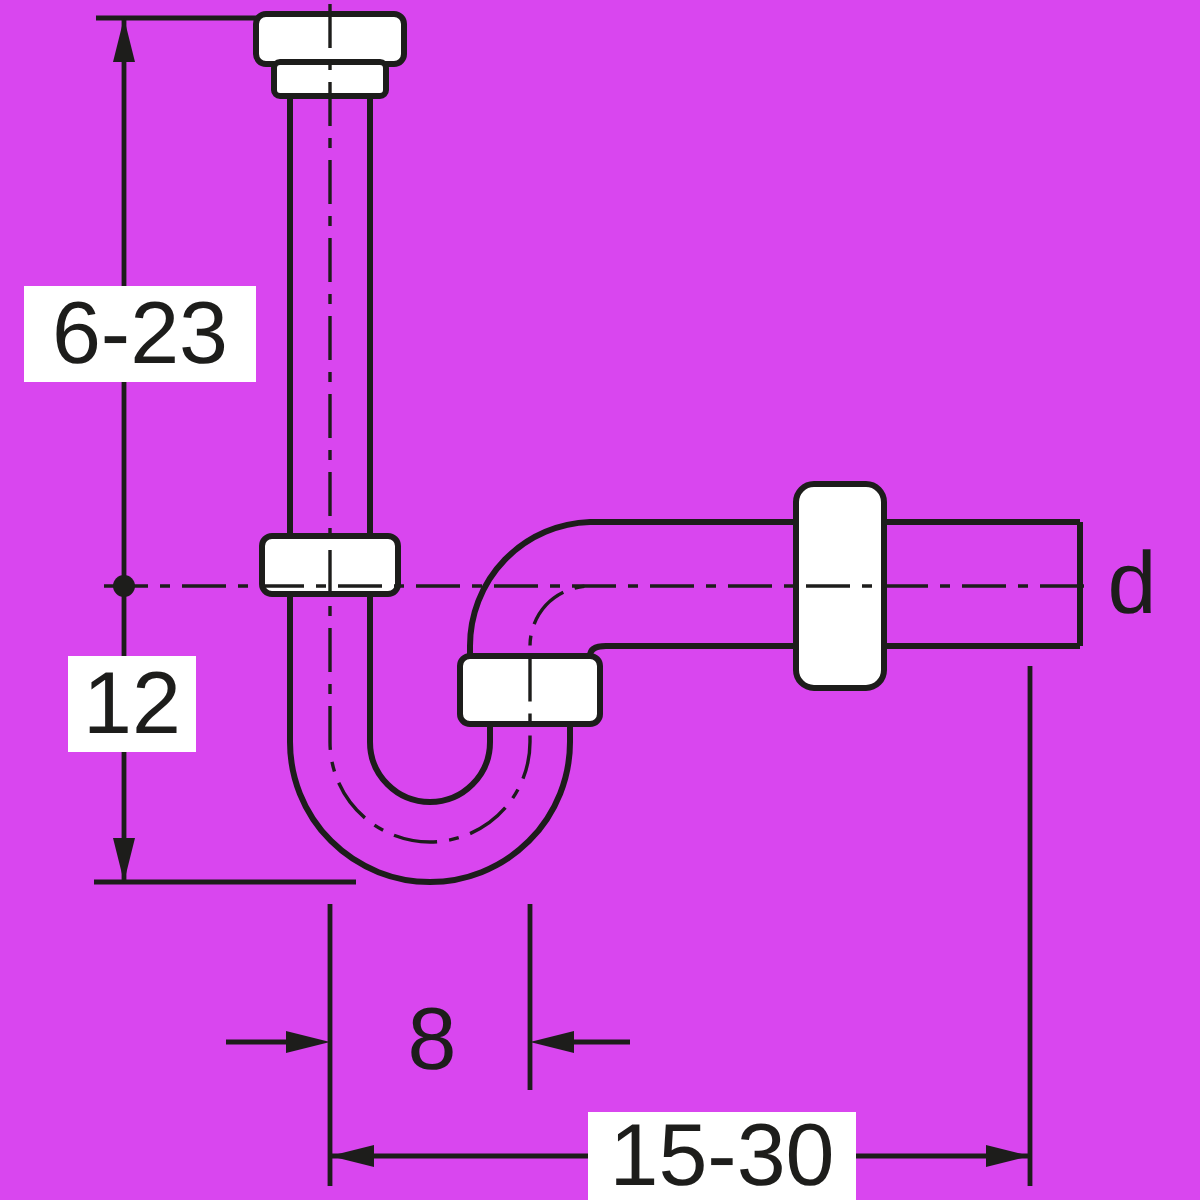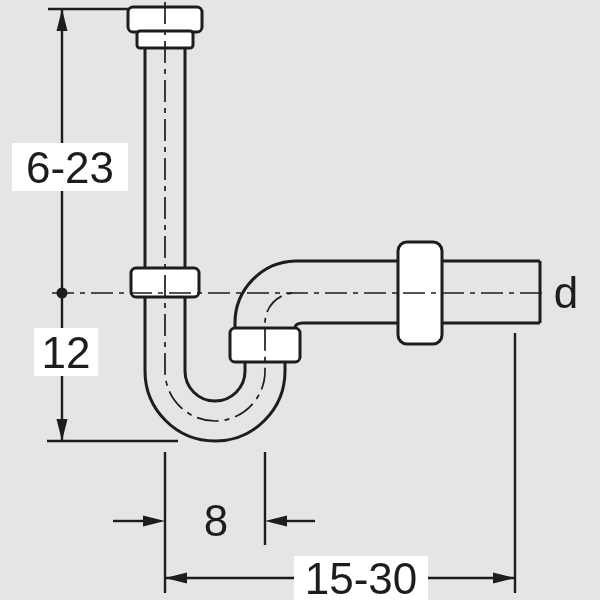--- a/index.html
+++ b/index.html
@@ -7,21 +7,21 @@
     padding: 0;
     background: #ffffff;
     width: 600px;
     height: 600px;
     font-family: "Liberation Sans", sans-serif;
   }
   .stage {
     position: relative;
     width: 600px;
     height: 600px;
-    background: #e5e5e5;
+    background: #d946ef;
     overflow: hidden;
   }
   svg { display: block; }
   .pipe-stroke {
     fill: none;
     stroke: #1d1d1b;
     stroke-width: 3;
     stroke-linecap: butt;
     stroke-linejoin: round;
   }

